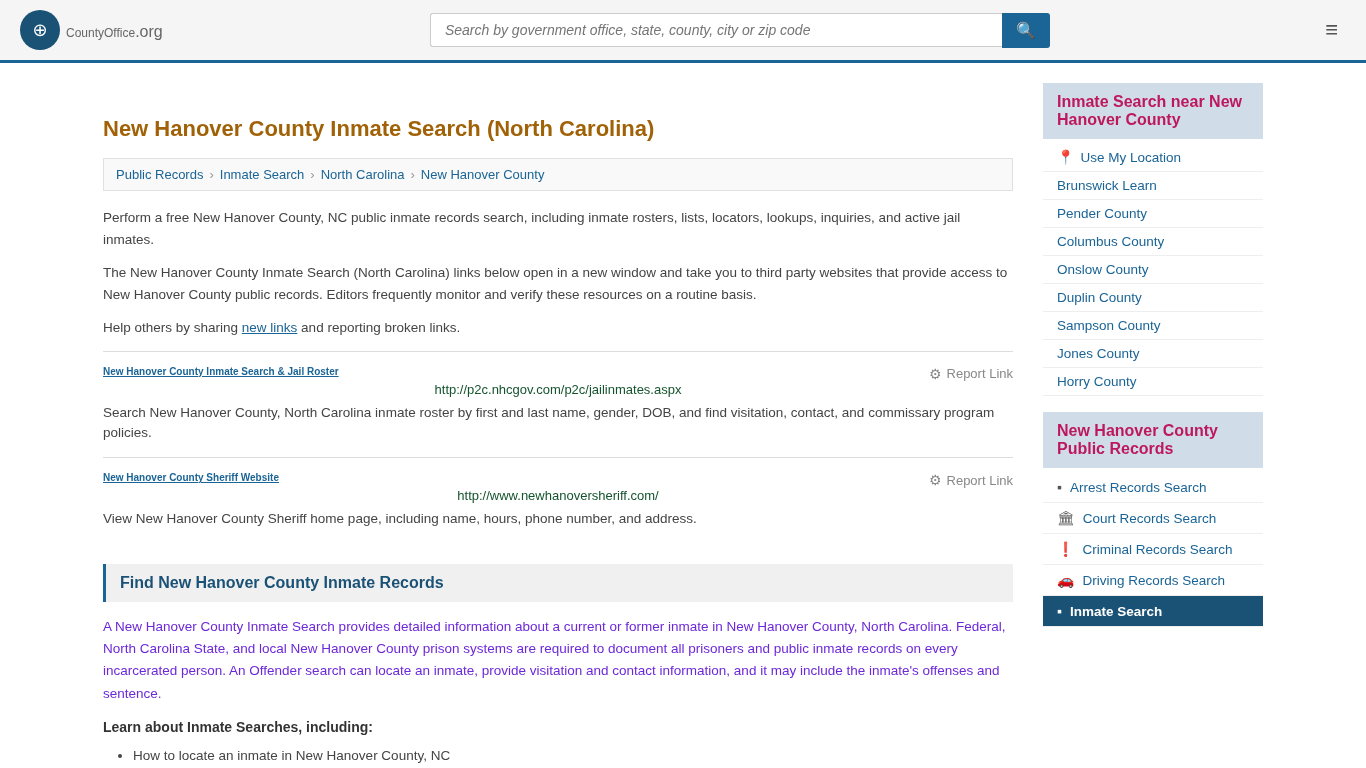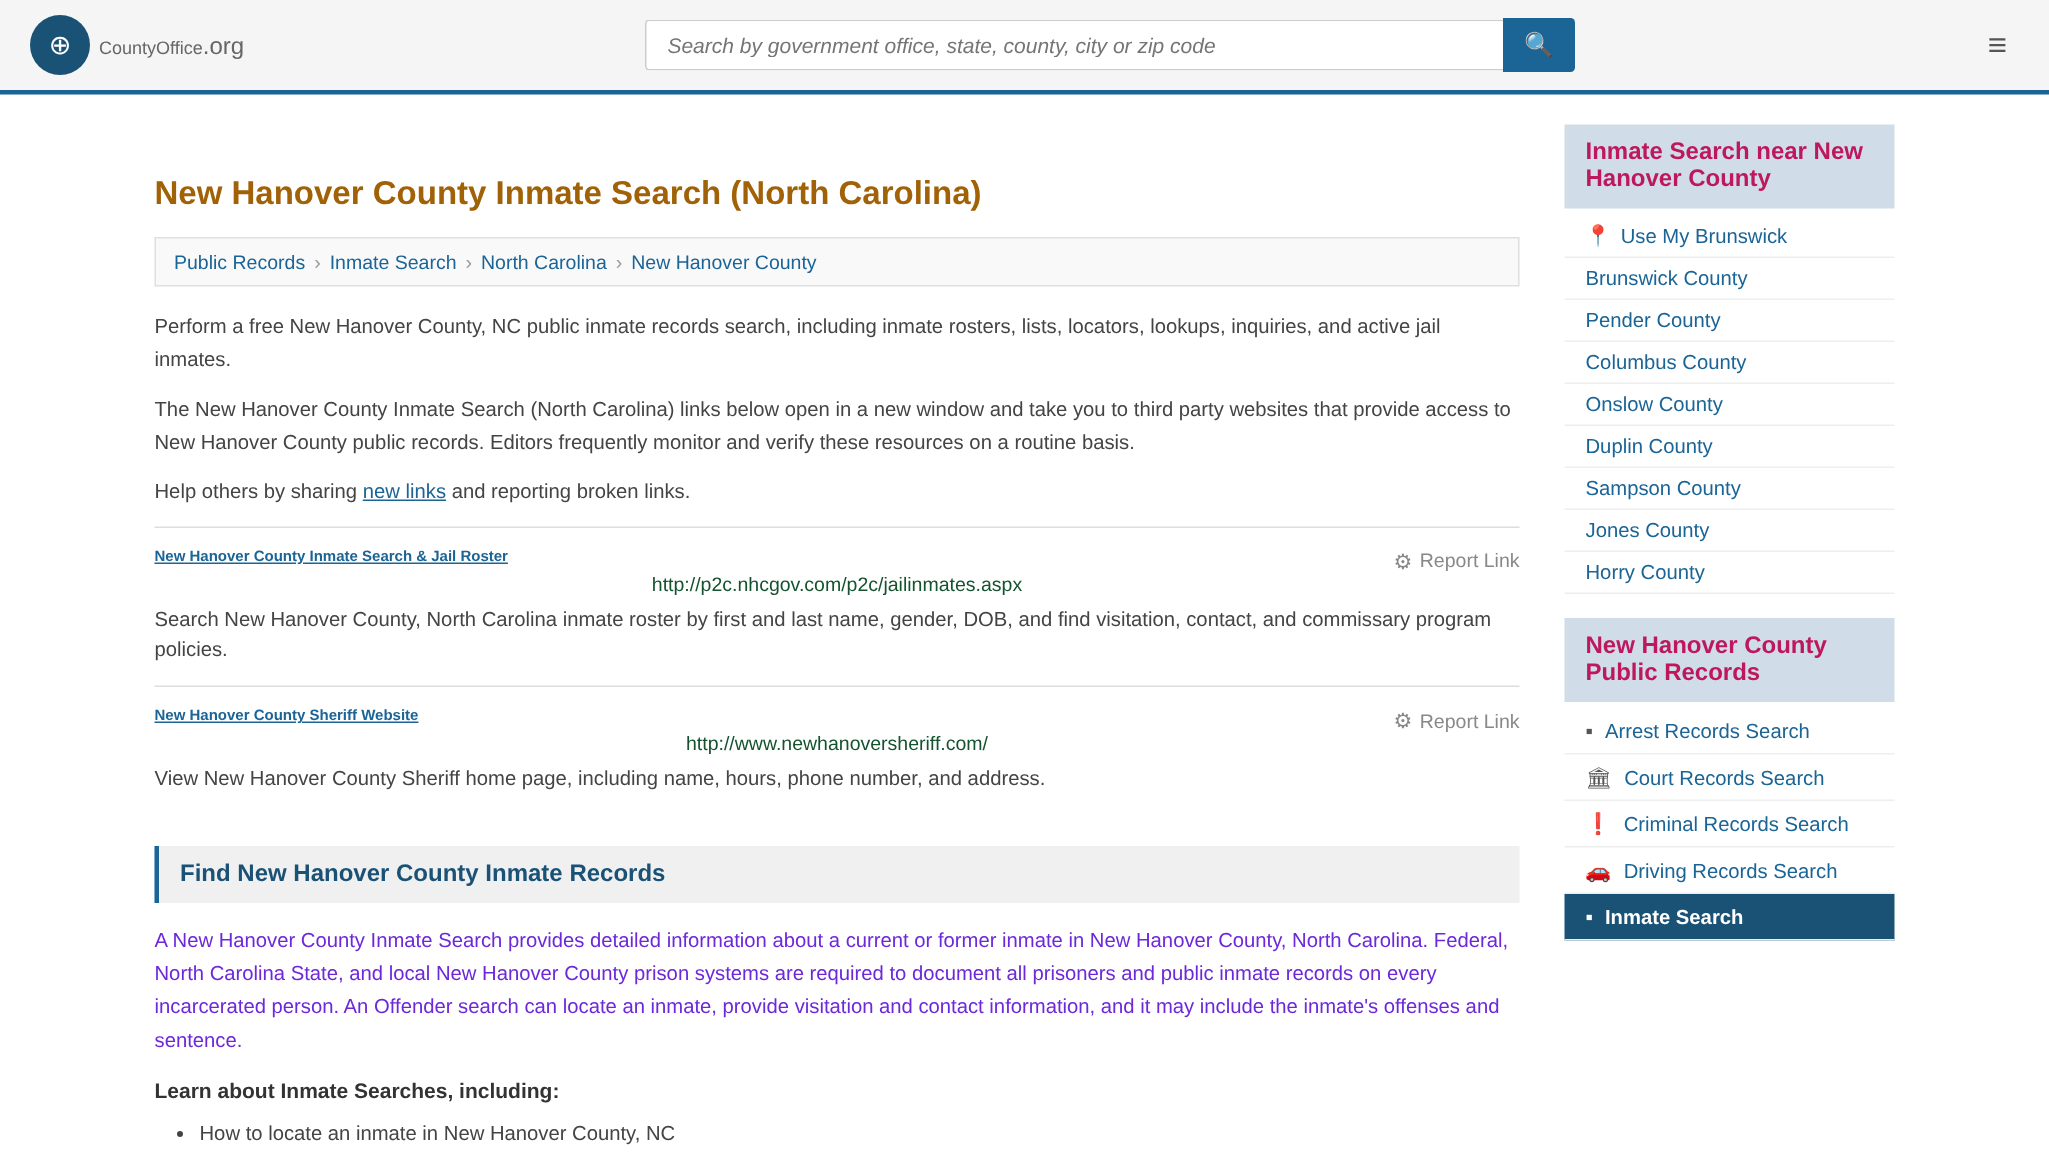--- a/index.html
+++ b/index.html
@@ -306,25 +306,25 @@
 
   </div>
 
   <aside class="sidebar">
 
     <div class="sidebar-section-title">Inmate Search near New Hanover County</div>
     <ul class="sidebar-link-list">
       <li>
         <a href="#">
           <span class="loc-icon">📍</span>
-          <span>Use My Brunswick</span>
+          <span>Use My Location</span>
         </a>
       </li>
       <li>
-          <a href="#">Brunswick County</a>
+          <a href="#">Brunswick Learn</a>
         </li>
       <li>
           <a href="#">Pender County</a>
         </li>
       <li>
           <a href="#">Columbus County</a>
         </li>
       <li>
           <a href="#">Onslow County</a>
         </li>

